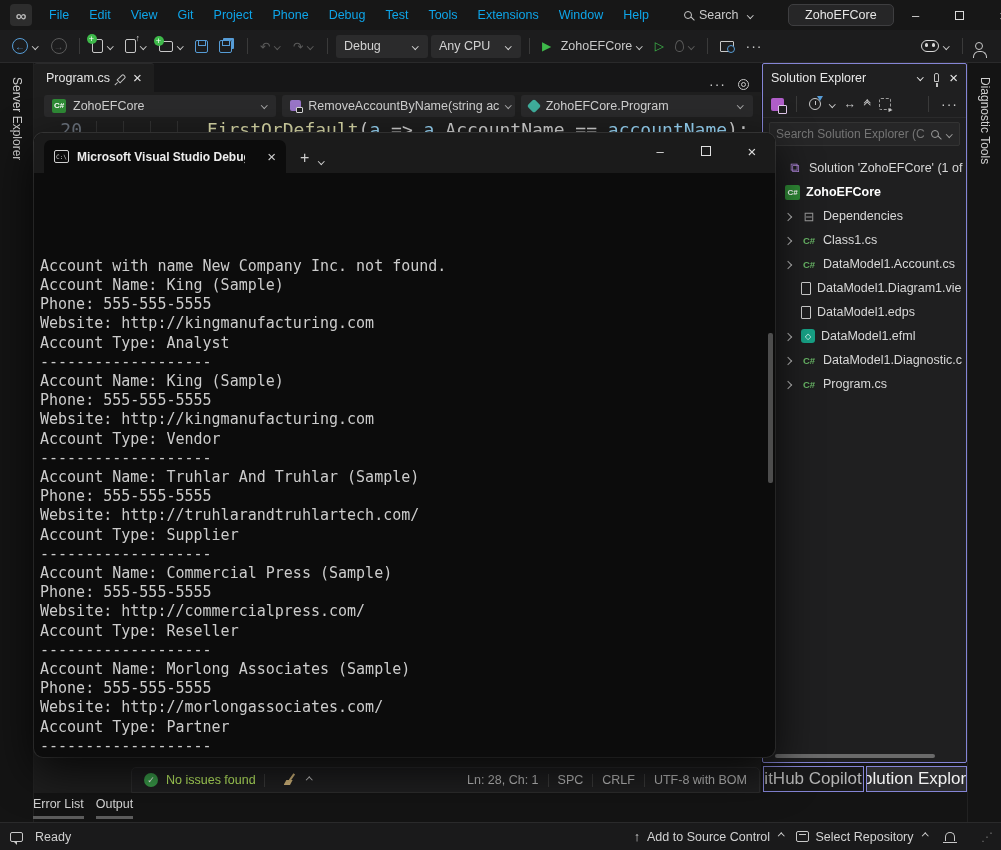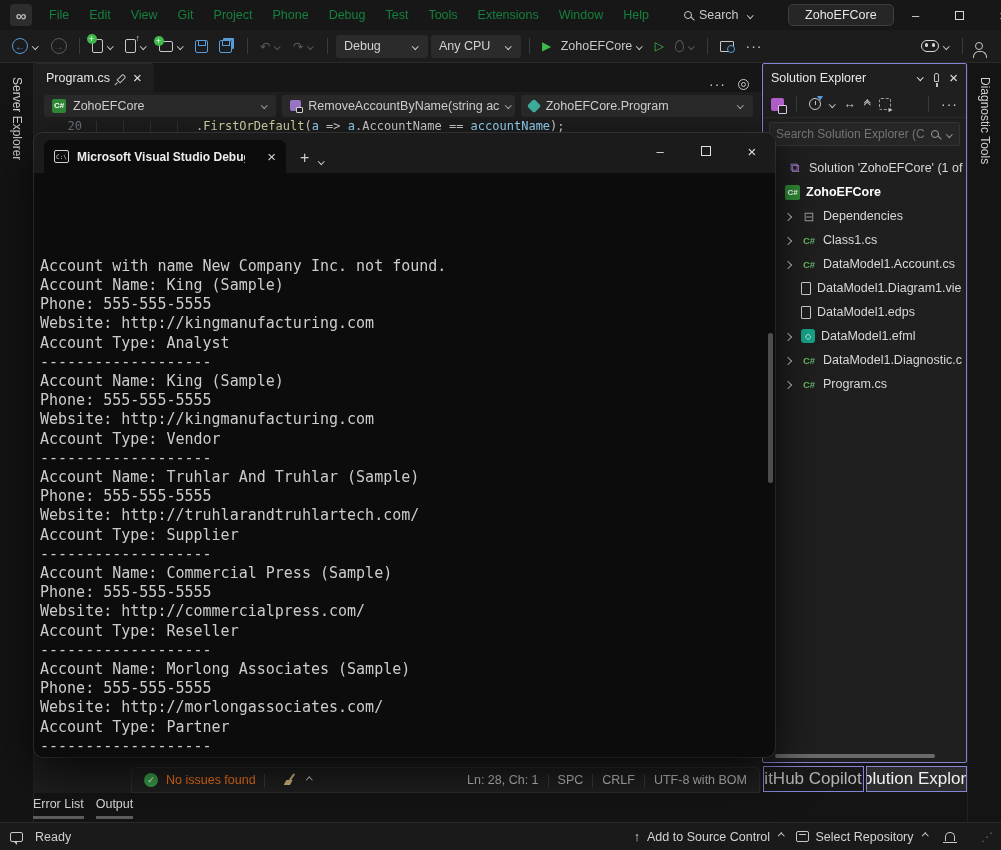--- a/index.html
+++ b/index.html
@@ -12,21 +12,21 @@
   .chev.sm { width:4.5px; height:4.5px; }
   .mag { display:inline-block; width:8px; height:8px; border:1.4px solid currentColor; border-radius:50%; position:relative; flex:none; }
   .mag::after { content:""; position:absolute; width:5px; height:1.4px; background:currentColor; transform:rotate(45deg); right:-4px; bottom:-1px; }
   .xglyph::before { content:"×"; font-size:15px; line-height:1; }
   .sep { width:1px; height:16px; background:#3a3a3a; margin:0 5px; flex:none; }
 
   
   .titlebar { position:absolute; left:0; top:0; width:1001px; height:30px; background:#171717; display:flex; align-items:center; }
   .vs-logo { width:22px; height:22px; margin:0 8px 0 10px; border-radius:4px; background:#2d2d2d; color:#b9b9b9; display:flex; align-items:center; justify-content:center; font-size:15px; font-weight:700; flex:none; }
   .menus { display:flex; align-items:center; gap:2px; }
-  .menu-item { padding:4px 9px; border-radius:4px; color:#15803d; }
+  .menu-item { padding:4px 9px; border-radius:4px; color:#0ea5e9; }
   .search-box { display:flex; align-items:center; gap:7px; color:#c9c9c9; margin-left:18px; padding:3px 8px; }
   .title-pill { margin-left:26px; background:#262627; border:1px solid #3e3e40; border-radius:5px; padding:3px 16px; color:#e6e6e6; }
   .win-controls { margin-left:auto; display:flex; align-items:center; }
   .win-btn { width:44px; height:30px; display:flex; align-items:center; justify-content:center; color:#d9d9d9; font-size:13px; }
   .box-glyph { display:inline-block; width:9px; height:9px; border:1px solid currentColor; }
 
   
   .toolbar { position:absolute; left:0; top:30px; width:1001px; height:33px; background:#1c1c1d; border-bottom:1px solid #2a2a2b; display:flex; align-items:center; padding:0 8px; gap:3px; }
   .tbtn { display:flex; align-items:center; gap:3px; padding:3px 4px; border-radius:3px; color:#c8c8c8; }
   .tbtn.dis { color:#5a5a5a; }
@@ -67,31 +67,31 @@
   .gear { display:inline-block; width:11px; height:11px; border:1.6px solid #c8c8c8; border-radius:50%; position:relative; }
   .gear::after { content:""; position:absolute; left:2.2px; top:2.2px; width:3px; height:3px; border:1.3px solid #c8c8c8; border-radius:50%; }
   .breadcrumb { height:27px; display:flex; align-items:center; gap:6px; padding:2px 8px 2px 10px; background:#1e1e1e; }
   .bc-box { flex:1; height:22px; background:#2a2a2b; border-radius:3px; display:flex; align-items:center; gap:7px; padding:0 8px; color:#cfcfcf; overflow:hidden; white-space:nowrap; }
   .bc-box .chev { margin-left:auto; color:#a8a8a8; }
   .bc-ico { flex:none; display:inline-flex; align-items:center; justify-content:center; }
   .bc-ico.proj { width:14px; height:14px; background:#2f8a36; border-radius:2px; color:#fff; font-size:8px; font-weight:700; }
   .bc-ico.cls { width:10px; height:10px; background:#3fae9c; transform:rotate(45deg); border-radius:2px; }
   .bc-ico.meth { width:11px; height:11px; background:#9a76c9; border-radius:2px; position:relative; }
   .bc-ico.meth::after { content:""; position:absolute; right:-2px; bottom:-2px; width:5px; height:4px; border:1.2px solid #d8d8d8; border-radius:1px; background:#1e1e1e; }
-  .code-row { display:flex; align-items:flex-start; height:18px; font-family:"DejaVu Sans Mono", monospace; font-size:12px; overflow:hidden; }
+  .code-row { display:flex; align-items:flex-start; height:18px; font-family:"DejaVu Sans Mono", monospace; font-size:18px; overflow:hidden; }
   .lnum { width:62px; text-align:right; color:#6e7681; padding-right:14px; flex:none; }
   .guides { display:flex; gap:26px; margin-right:18px; padding-top:2px; }
   .guide { width:1px; height:14px; background:#333; }
   .code-text { white-space:pre; }
   .tok.plain { color:#d4d4d4; } .tok.method { color:#dcdcaa; } .tok.param { color:#9cdcfe; }
 
   
   .health-bar { position:absolute; left:97px; right:1px; bottom:0; height:26px; background:#1f1f20; border:1px solid #2c2c2d; border-radius:5px 5px 0 0; display:flex; align-items:center; padding:0 12px; gap:8px; }
   .okcircle { width:14px; height:14px; border-radius:50%; background:#3a9e4a; color:#fff; font-size:9px; display:flex; align-items:center; justify-content:center; flex:none; }
-  .health-left { color:#f97316; }
+  .health-left { color:#bef264; }
   .broom { width:14px; height:14px; position:relative; margin-left:10px; }
   .broom::before { content:""; position:absolute; left:8px; top:0; width:1.6px; height:8px; background:#d7ba7d; transform:rotate(35deg); }
   .broom::after { content:""; position:absolute; left:1px; top:7px; width:9px; height:5px; background:#d7ba7d; clip-path:polygon(0 100%,30% 0,100% 0,70% 100%); }
   .health-right { margin-left:auto; display:flex; align-items:center; gap:9px; color:#bdbdbd; }
   .hsep { width:1px; height:13px; background:#3a3a3a; }
 
   
   .console-win { position:absolute; left:34px; top:133px; width:741px; height:624px; background:#0c0c0c; border-radius:9px; box-shadow:0 14px 44px rgba(0,0,0,.75), 0 0 0 1px #3c3c3c; overflow:hidden; }
   .console-title { height:40px; background:#1b1b1b; display:flex; align-items:flex-end; }
   .term-tab { margin-left:10px; width:242px; height:33px; background:#0c0c0c; border-radius:7px 7px 0 0; display:flex; align-items:center; gap:8px; padding:0 10px; }

